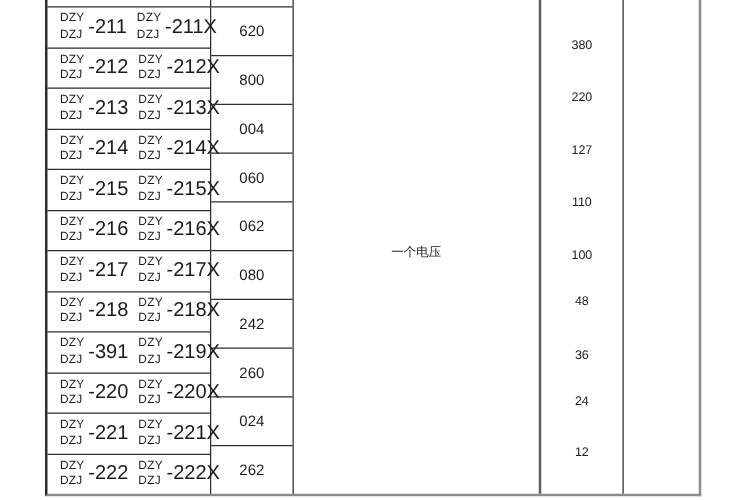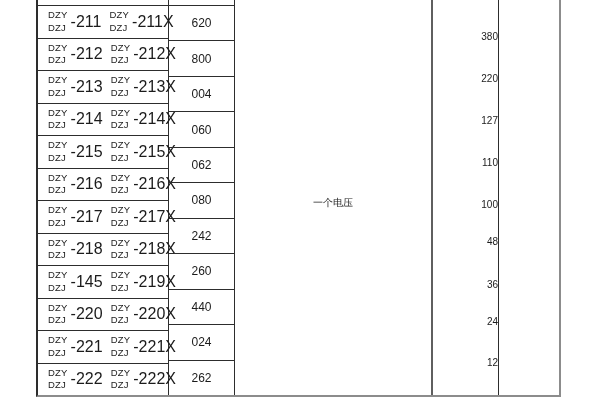--- a/index.html
+++ b/index.html
@@ -23,21 +23,21 @@
   .spacer{height:33px;flex:none;border-bottom:1px solid #2d2d2d;}
   .row{flex:1;border-bottom:1px solid #2d2d2d;min-height:0;}
   .row:last-child{border-bottom:none;}
   .model-row{display:flex;align-items:center;padding-left:10px;box-sizing:border-box;}
   .stack{display:flex;flex-direction:column;font-size:9.5px;line-height:12.5px;letter-spacing:0.2px;}
   .suffix{font-size:16px;margin-left:3px;white-space:nowrap;}
   .suffix.gap{margin-right:8px;}
   .code-row{display:flex;align-items:center;justify-content:center;font-size:12px;}
   .desc-block{position:absolute;top:224px;left:0;width:100%;text-align:center;font-size:10px;line-height:14px;}
   .desc-block .l2{margin-top:7px;}
-  .volt{position:absolute;left:0;width:100%;text-align:right;font-size:10px;line-height:14px;}
+  .volt{position:absolute;left:0;width:100%;text-align:center;font-size:10px;line-height:14px;}
 </style>
 </head>
 <body>
 
 <div class="stage">
   <div class="tbl">
 
     <div class="col col-models">
       <div class="spacer"></div>
 
@@ -135,21 +135,21 @@
             <span>DZY</span>
             <span>DZJ</span>
           </span>
         <span class="suffix">-218X</span>
       </div>
       <div class="row model-row">
         <span class="stack">
             <span>DZY</span>
             <span>DZJ</span>
           </span>
-        <span class="suffix gap">-145</span>
+        <span class="suffix gap">-391</span>
         <span class="stack">
             <span>DZY</span>
             <span>DZJ</span>
           </span>
         <span class="suffix">-219X</span>
       </div>
       <div class="row model-row">
         <span class="stack">
             <span>DZY</span>
             <span>DZJ</span>
@@ -190,21 +190,20 @@
     <div class="col col-codes">
       <div class="spacer"></div>
       <div class="row code-row">620</div>
       <div class="row code-row">800</div>
       <div class="row code-row">004</div>
       <div class="row code-row">060</div>
       <div class="row code-row">062</div>
       <div class="row code-row">080</div>
       <div class="row code-row">242</div>
       <div class="row code-row">260</div>
-      <div class="row code-row">440</div>
       <div class="row code-row">024</div>
       <div class="row code-row">262</div>
     </div>
 
     <div class="col col-desc">
       <div class="desc-block">
         <div>一个电压</div>
       </div>
     </div>
 

